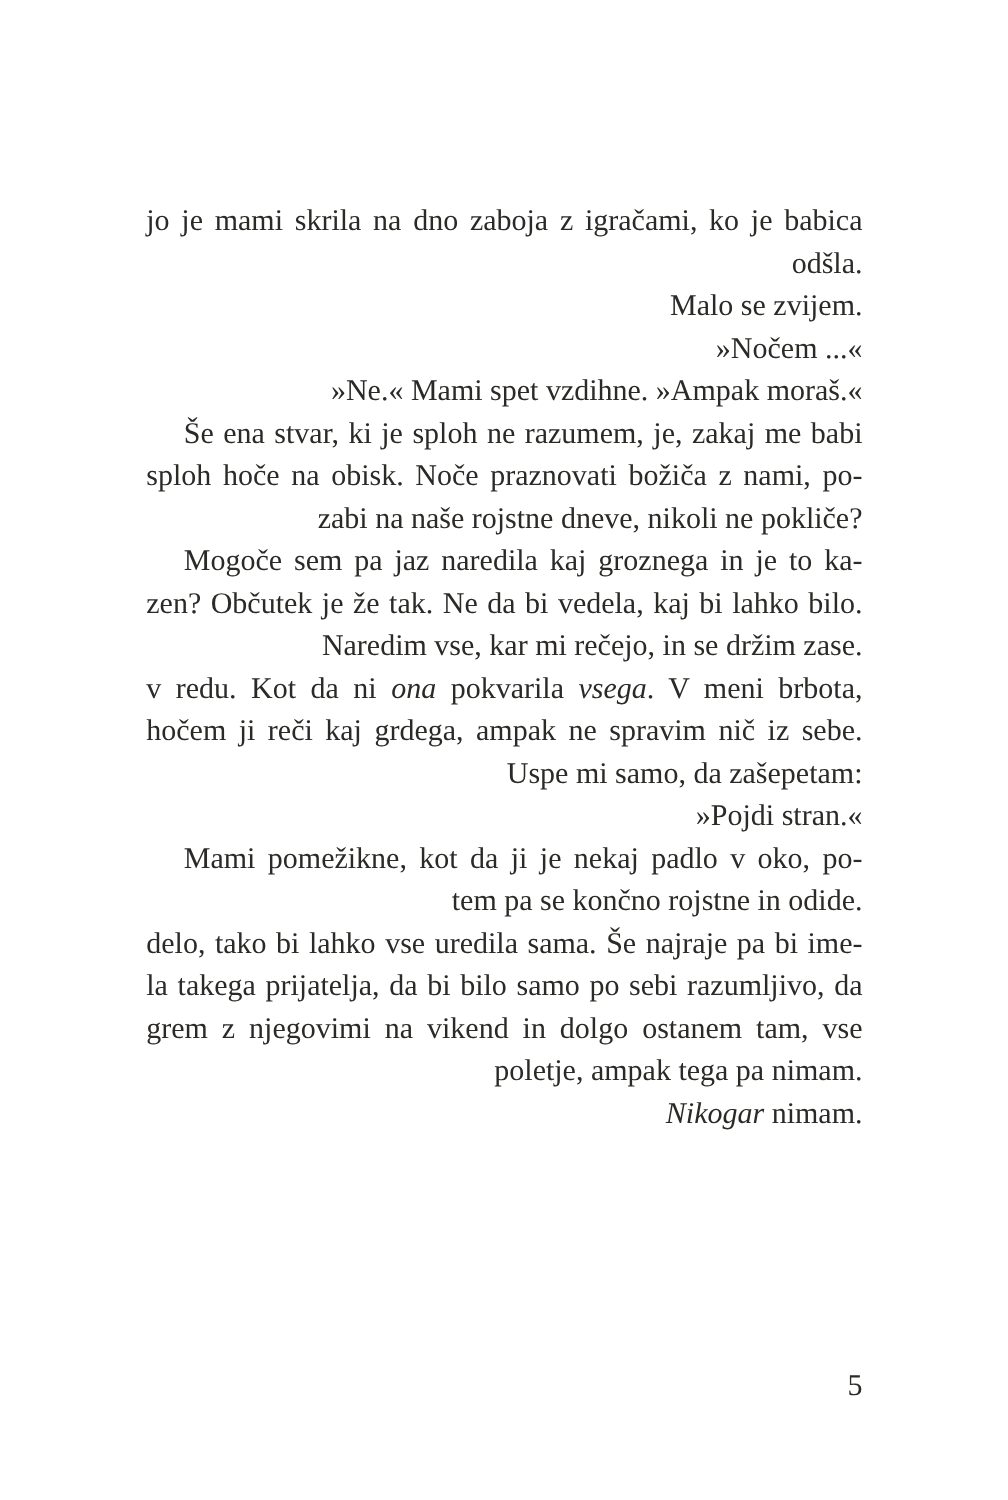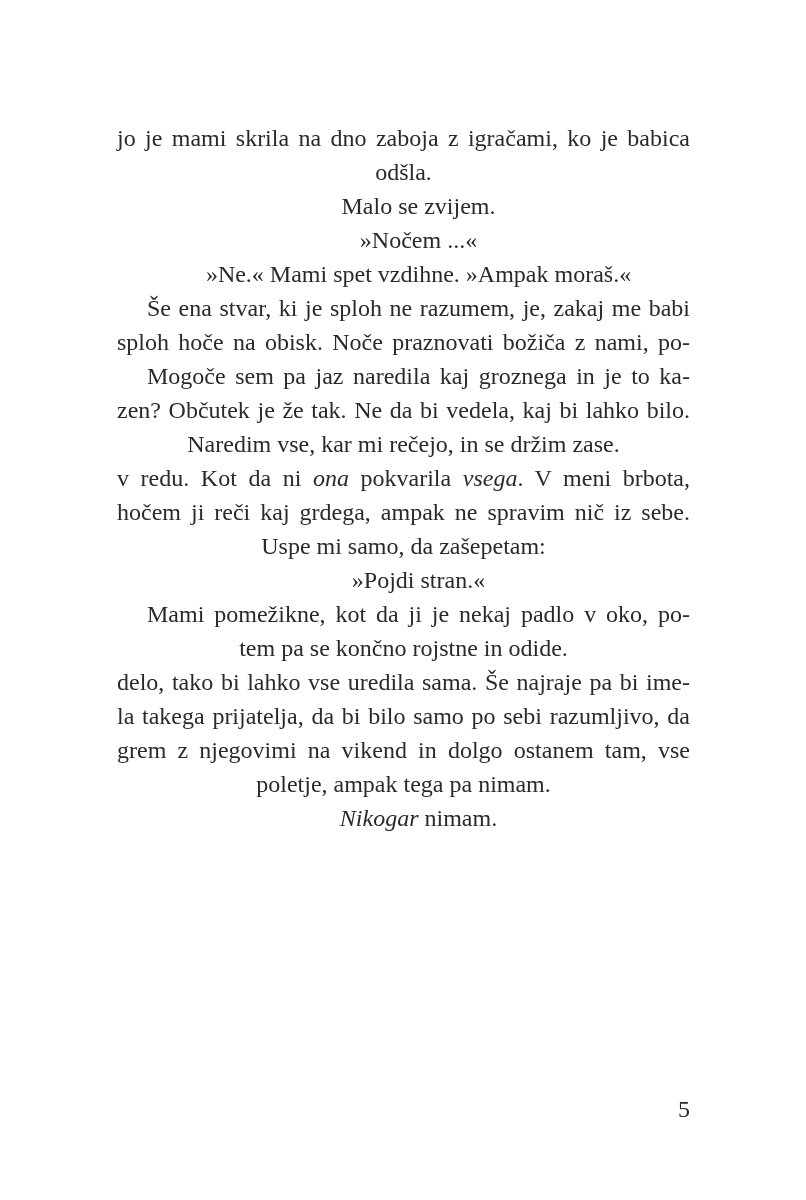--- a/index.html
+++ b/index.html
@@ -21,21 +21,21 @@
     position: absolute;
     left: 117px;
     top: 121px;
     width: 573px;
     font-family: "Liberation Serif", "DejaVu Serif", serif;
     font-size: 24px;
     line-height: 34px;
     color: #2b2a27;
   }
   .line {
-    text-align: center;
+    text-align: right;
   }
   .line.just {
     text-align: justify;
     text-align-last: justify;
   }
   .line.indent {
     text-indent: 30px;
   }
   .line i {
     font-style: italic;
@@ -49,28 +49,29 @@
     font-family: "Liberation Serif", "DejaVu Serif", serif;
     font-size: 24px;
     line-height: 34px;
     color: #2b2a27;
   }
 </style>
 </head>
 <body style="background: rgb(255, 255, 255);">
 
 <div class="book-page">
-  <div class="text-block" style="color: rgb(43, 42, 39);">
+  <div class="text-block" style="color: rgb(43, 42, 39); margin-top: 39px;">
       <div class="line just"><span>jo je mami skrila na dno zaboja z igračami, ko je babica</span></div>
       <div class="line"><span>odšla.</span></div>
       <div class="line indent"><span>Malo se zvijem.</span></div>
       <div class="line indent"><span>»Nočem ...«</span></div>
       <div class="line indent"><span>»Ne.« Mami spet vzdihne. »Ampak moraš.«</span></div>
       <div class="line just indent"><span>Še ena stvar, ki je sploh ne razumem, je, zakaj me babi</span></div>
       <div class="line just"><span>sploh hoče na obisk. Noče praznovati božiča z nami, po-</span></div>
+      <div class="line"><span>zabi na naše rojstne dneve, nikoli ne pokliče?</span></div>
       <div class="line just indent"><span>Mogoče sem pa jaz naredila kaj groznega in je to ka-</span></div>
       <div class="line just"><span>zen? Občutek je že tak. Ne da bi vedela, kaj bi lahko bilo.</span></div>
       <div class="line"><span>Naredim vse, kar mi rečejo, in se držim zase.</span></div>
       <div class="line just"><span>v redu. Kot da ni </span><i>ona</i><span> pokvarila </span><i>vsega</i><span>. V meni brbota,</span></div>
       <div class="line just"><span>hočem ji reči kaj grdega, ampak ne spravim nič iz sebe.</span></div>
       <div class="line"><span>Uspe mi samo, da zašepetam:</span></div>
       <div class="line indent"><span>»Pojdi stran.«</span></div>
       <div class="line just indent"><span>Mami pomežikne, kot da ji je nekaj padlo v oko, po-</span></div>
       <div class="line"><span>tem pa se končno rojstne in odide.</span></div>
       <div class="line just"><span>delo, tako bi lahko vse uredila sama. Še najraje pa bi ime-</span></div>

